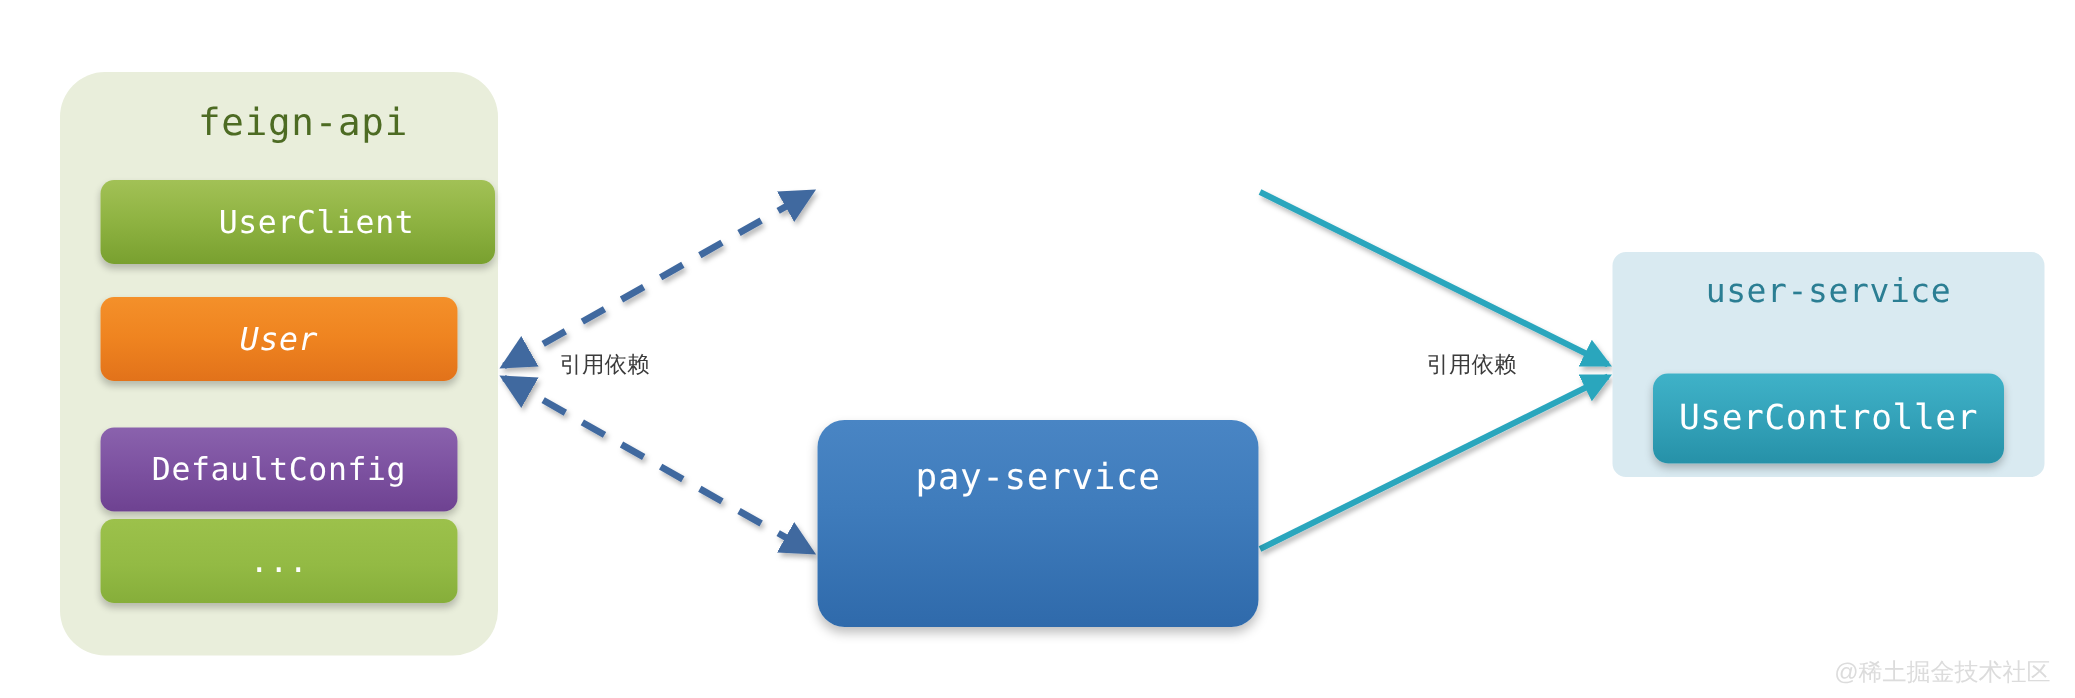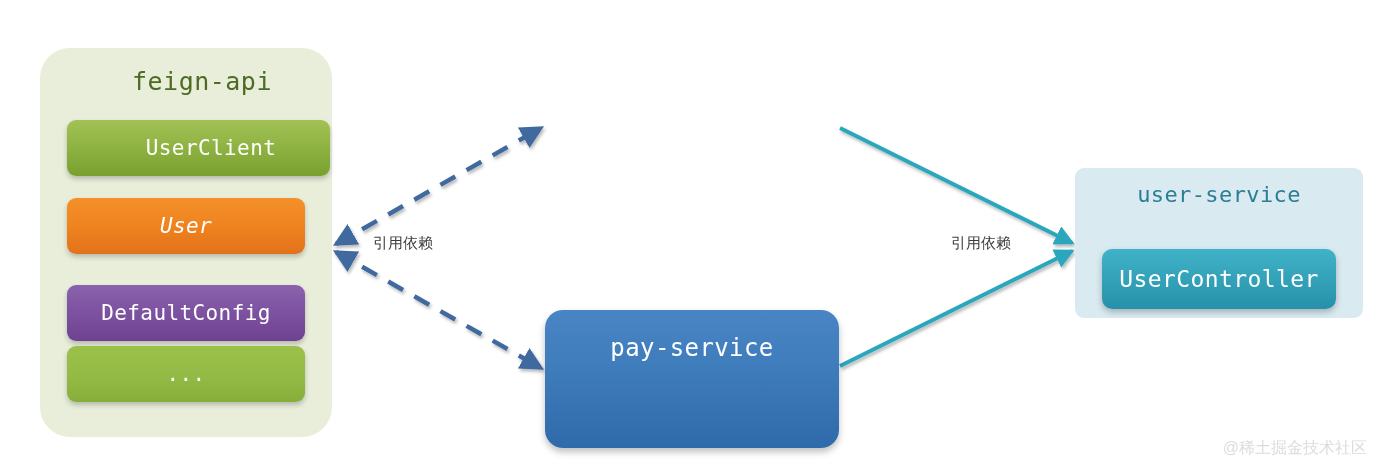--- a/index.html
+++ b/index.html
@@ -94,21 +94,21 @@
     left: 0;
     top: 24px;
     width: 294px;
     text-align: center;
     color: #ffffff;
     font-family: "DejaVu Sans Mono", monospace;
     font-size: 24px;
     letter-spacing: 0.4px;
   }
   #order-service-box { left: 545px; top: 56px; }
-  #pay-service-box   { left: 545px; top: 310px; }
+  #pay-service-box   { left: 545px; top: 280px; }
 
   
   #user-service-panel {
     left: 1075px;
     top: 168px;
     width: 288px;
     height: 150px;
     background: #d9eaf1;
     border-radius: 9px;
   }

